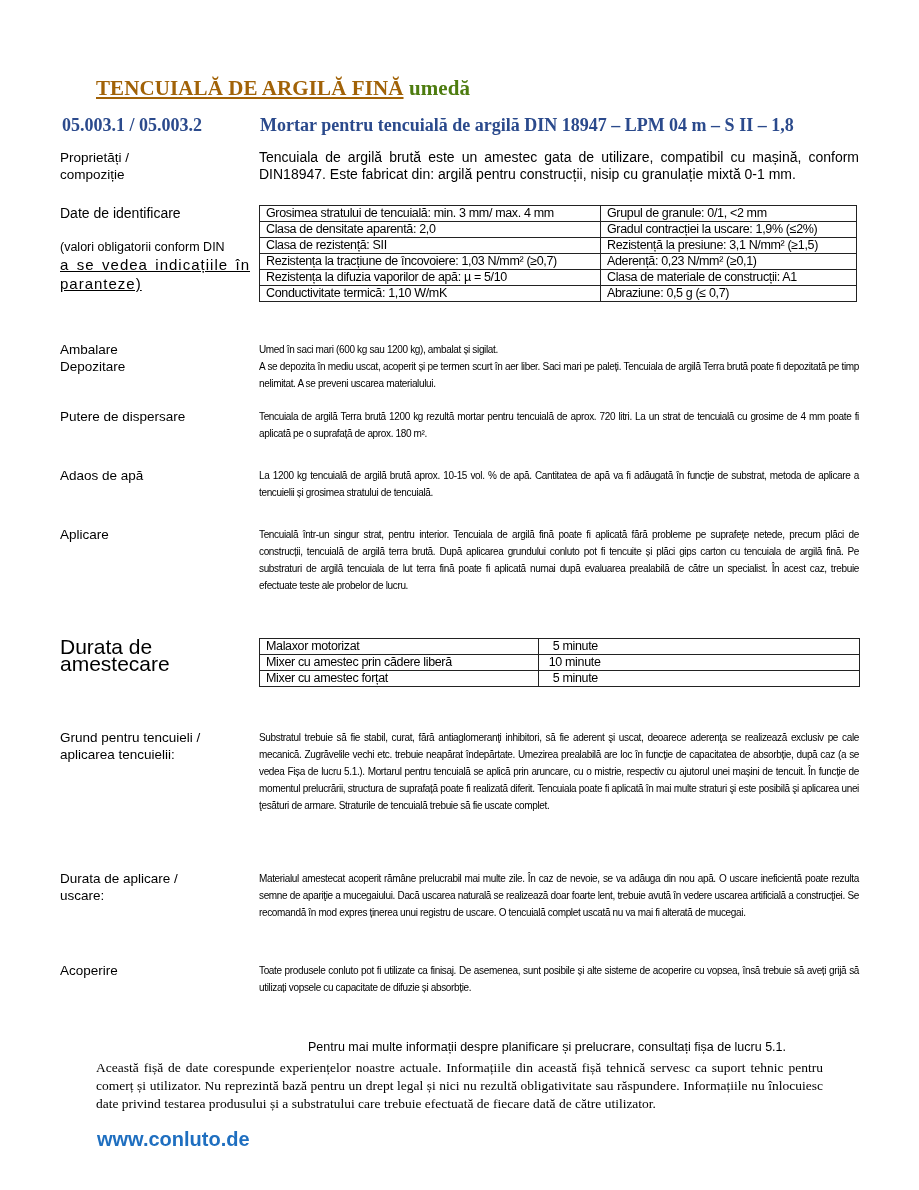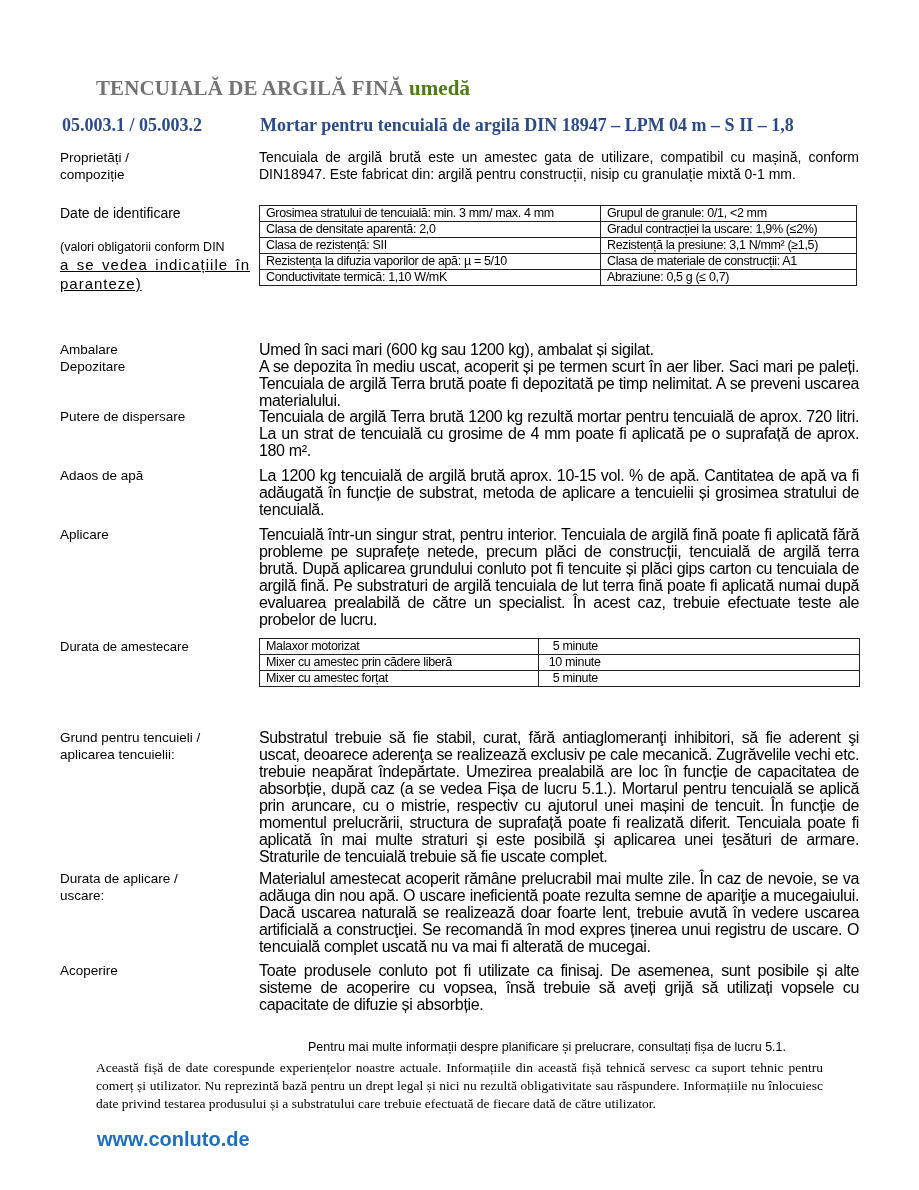--- a/index.html
+++ b/index.html
@@ -2,31 +2,31 @@
 <html><head>
 <meta charset="utf-8">
 <style>
   html, body { margin: 0; padding: 0; background: #ffffff; }
   body { width: 919px; height: 1190px; position: relative; overflow: hidden; color: #000; }
   .serif { font-family: "Liberation Serif", "DejaVu Serif", serif; }
   .sans { font-family: "Liberation Sans", "DejaVu Sans", sans-serif; }
   .narrow { font-family: "Liberation Sans", "DejaVu Sans", sans-serif; font-stretch: condensed; }
 
   .title { position: absolute; left: 96px; top: 76px; font-size: 21px; font-weight: bold; letter-spacing: 0.1px; }
-  .title .orange { color: #737373; }
+  .title .orange { color: #a16207; text-decoration: underline; }
   .title .blue { color: #4d7c0f; }
 
   .subhead { position: absolute; left: 62px; top: 115px; font-size: 18px; font-weight: bold; color: #2b4a8c; width: 820px; }
   .subhead .code { position: absolute; left: 0; top: 0; }
   .subhead .desc { position: absolute; left: 198px; top: 0; }
 
   .row { position: absolute; left: 60px; width: 800px; font-size: 14px; line-height: 17px; }
   .label { position: absolute; left: 0; top: 0; width: 195px; font-weight: normal; font-size: 13.5px; }
   .content { position: absolute; left: 199px; top: 0; width: 600px; text-align: justify; font-size: 14px; line-height: 17px; }
-  .content.cond { font-size: 16px; letter-spacing: -0.35px; transform-origin: left top; }
+  .content.cond { font-size: 10px; letter-spacing: -0.35px; transform-origin: left top; }
 
   table.id-table { border-collapse: collapse; font-size: 12.5px; letter-spacing: -0.35px; }
   table.id-table td { border: 1px solid #222; padding: 0 6px; height: 15px; line-height: 15px; white-space: nowrap; }
 
   table.mix-table { border-collapse: collapse; font-size: 12.5px; letter-spacing: -0.35px; }
   table.mix-table td { border: 1px solid #222; padding: 0 6px; height: 15px; line-height: 15px; }
 
   .footer-note { position: absolute; left: 308px; top: 1040px; font-size: 12.5px; }
   .disclaimer { position: absolute; left: 96px; top: 1059px; width: 727px; font-size: 13.5px; line-height: 18px; text-align: justify; }
   .url { position: absolute; left: 97px; top: 1128px; font-size: 20px; font-weight: bold; color: #1f6fc0; }
@@ -67,20 +67,24 @@
         </tr>
         <tr>
           <td>Clasa de densitate aparentă: 2,0</td>
           <td>Gradul contracției la uscare: 1,9% (≤2%)</td>
         </tr>
         <tr>
           <td>Clasa de rezistență: SII</td>
           <td>Rezistență la presiune: 3,1 N/mm² (≥1,5)</td>
         </tr>
         <tr>
+          <td>Rezistența la tracțiune de încovoiere: 1,03 N/mm² (≥0,7)</td>
+          <td>Aderență: 0,23 N/mm² (≥0,1)</td>
+        </tr>
+        <tr>
           <td>Rezistența la difuzia vaporilor de apă: µ = 5/10</td>
           <td>Clasa de materiale de construcții: A1</td>
         </tr>
         <tr>
           <td>Conductivitate termică: 1,10 W/mK</td>
           <td>Abraziune: 0,5 g (≤ 0,7)</td>
         </tr>
       </tbody>
     </table>
   </div>
@@ -105,21 +109,21 @@
   <div class="label">Adaos de apă</div>
   <div class="content cond">La 1200 kg tencuială de argilă brută aprox. 10-15 vol. % de apă. Cantitatea de apă va fi adăugată în funcție de substrat, metoda de aplicare a tencuielii și grosimea stratului de tencuială.</div>
 </div>
 
 <div class="row narrow" style="top:526px;">
   <div class="label">Aplicare</div>
   <div class="content cond">Tencuială într-un singur strat, pentru interior. Tencuiala de argilă fină poate fi aplicată fără probleme pe suprafețe netede, precum plăci de construcții, tencuială de argilă terra brută. După aplicarea grundului conluto pot fi tencuite și plăci gips carton cu tencuiala de argilă fină. Pe substraturi de argilă tencuiala de lut terra fină poate fi aplicată numai după evaluarea prealabilă de către un specialist. În acest caz, trebuie efectuate teste ale probelor de lucru.</div>
 </div>
 
 <div class="row sans" style="top:638px;">
-  <div class="label" style="font-size:13px; top:0;">Durata de amestecare</div>
+  <div class="label" style="font-size:21px; top:0;">Durata de amestecare</div>
   <div style="position:absolute; left:199px; top:0;">
     <table class="mix-table narrow">
       <tbody>
         <tr>
           <td style="width:268px;">Malaxor motorizat</td>
           <td style="width:303px; padding-left:14px;">5 minute</td>
         </tr>
         <tr>
           <td>Mixer cu amestec prin cădere liberă</td>
           <td style="padding-left:10px;">10 minute</td>

